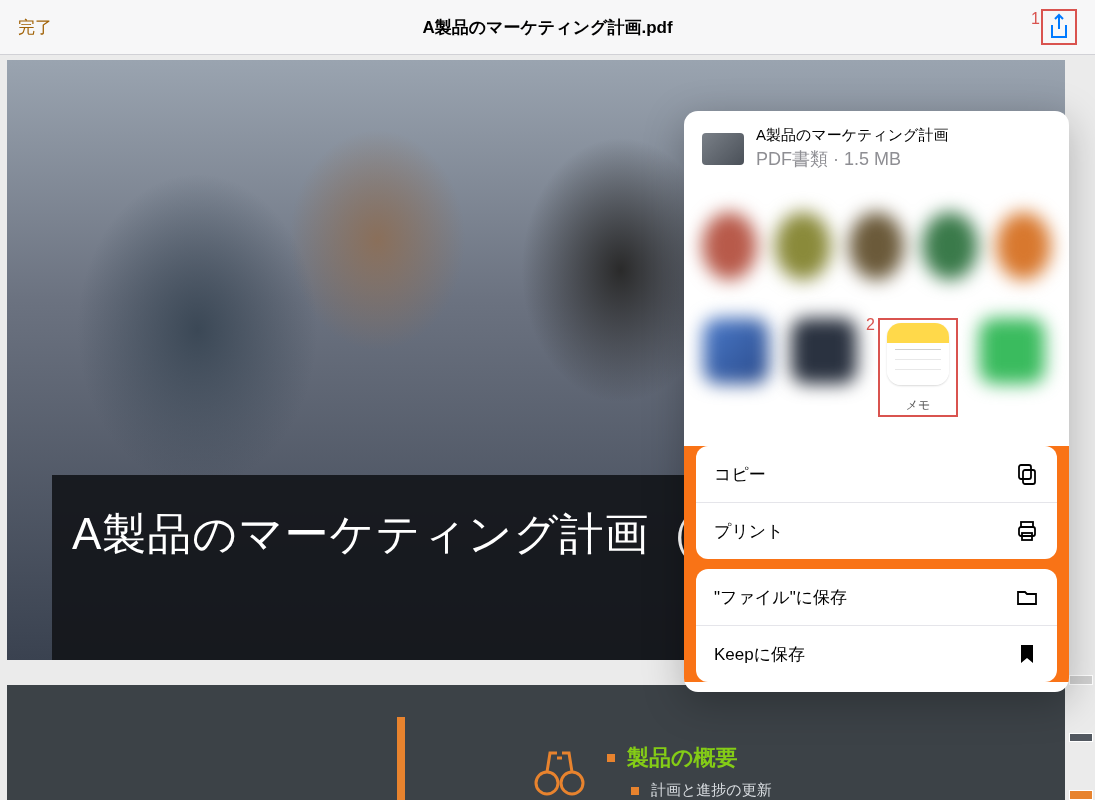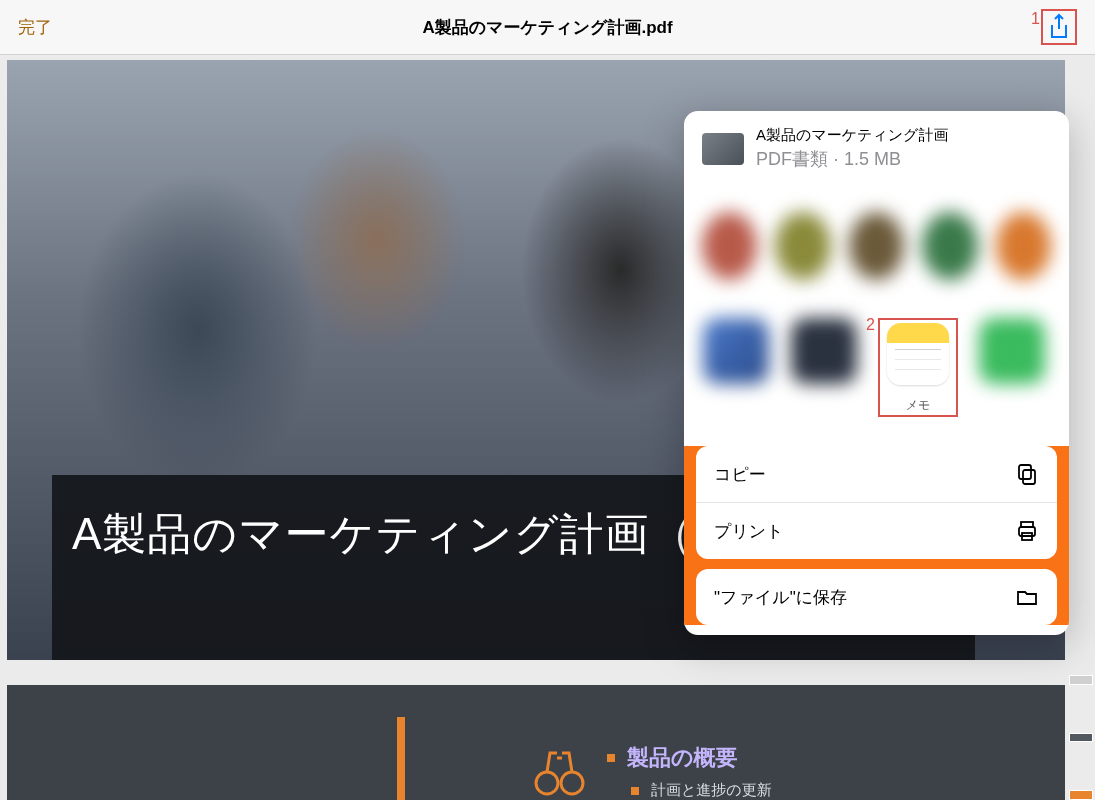--- a/index.html
+++ b/index.html
@@ -103,21 +103,21 @@
     .orange-bar {
       position: absolute;
       left: 390px; top: 32px; width: 8px; height: 110px;
       background: #e8832e;
     }
     .binoc { position: absolute; left: 525px; top: 58px; }
     .binoc svg { width: 55px; height: 55px; }
     .s2-list { position: absolute; left: 600px; top: 58px; }
     .s2-item { display: flex; align-items: center; gap: 12px; margin-bottom: 8px; }
     .bullet { width: 8px; height: 8px; background: #e8832e; }
-    .s2-t1 { color: #c4b5fd; font-size: 22px; font-weight: 600; }
+    .s2-t1 { color: #84cc16; font-size: 22px; font-weight: 600; }
     .s2-t2 { color: #d8dce0; font-size: 15px; }
 
     .thumbs {
       position: absolute;
       right: 2px; top: 5px; bottom: 0;
       width: 24px;
       display: flex; flex-direction: column; gap: 48px;
       padding-top: 615px;
     }
     .thumb { width: 24px; height: 16px; background: #888; border: 1px solid #fff; }
@@ -301,15 +301,21 @@
           </svg>
       </div>
     </div>
     <div class="action-card">
       <div class="action-row">
         <span>"ファイル"に保存</span>
         <svg class="action-ico" viewBox="0 0 24 24" fill="none" stroke="currentColor" stroke-width="1.8">
             <path d="M3 7 L3 19 L21 19 L21 9 L12 9 L10 7 Z"></path>
           </svg>
       </div>
+      <div class="action-row">
+        <span>Keepに保存</span>
+        <svg class="action-ico" viewBox="0 0 24 24" fill="currentColor">
+            <path d="M6 3 L18 3 L18 21 L12 16 L6 21 Z"></path>
+          </svg>
+      </div>
     </div>
   </div>
 </div>
 
 </body></html>

